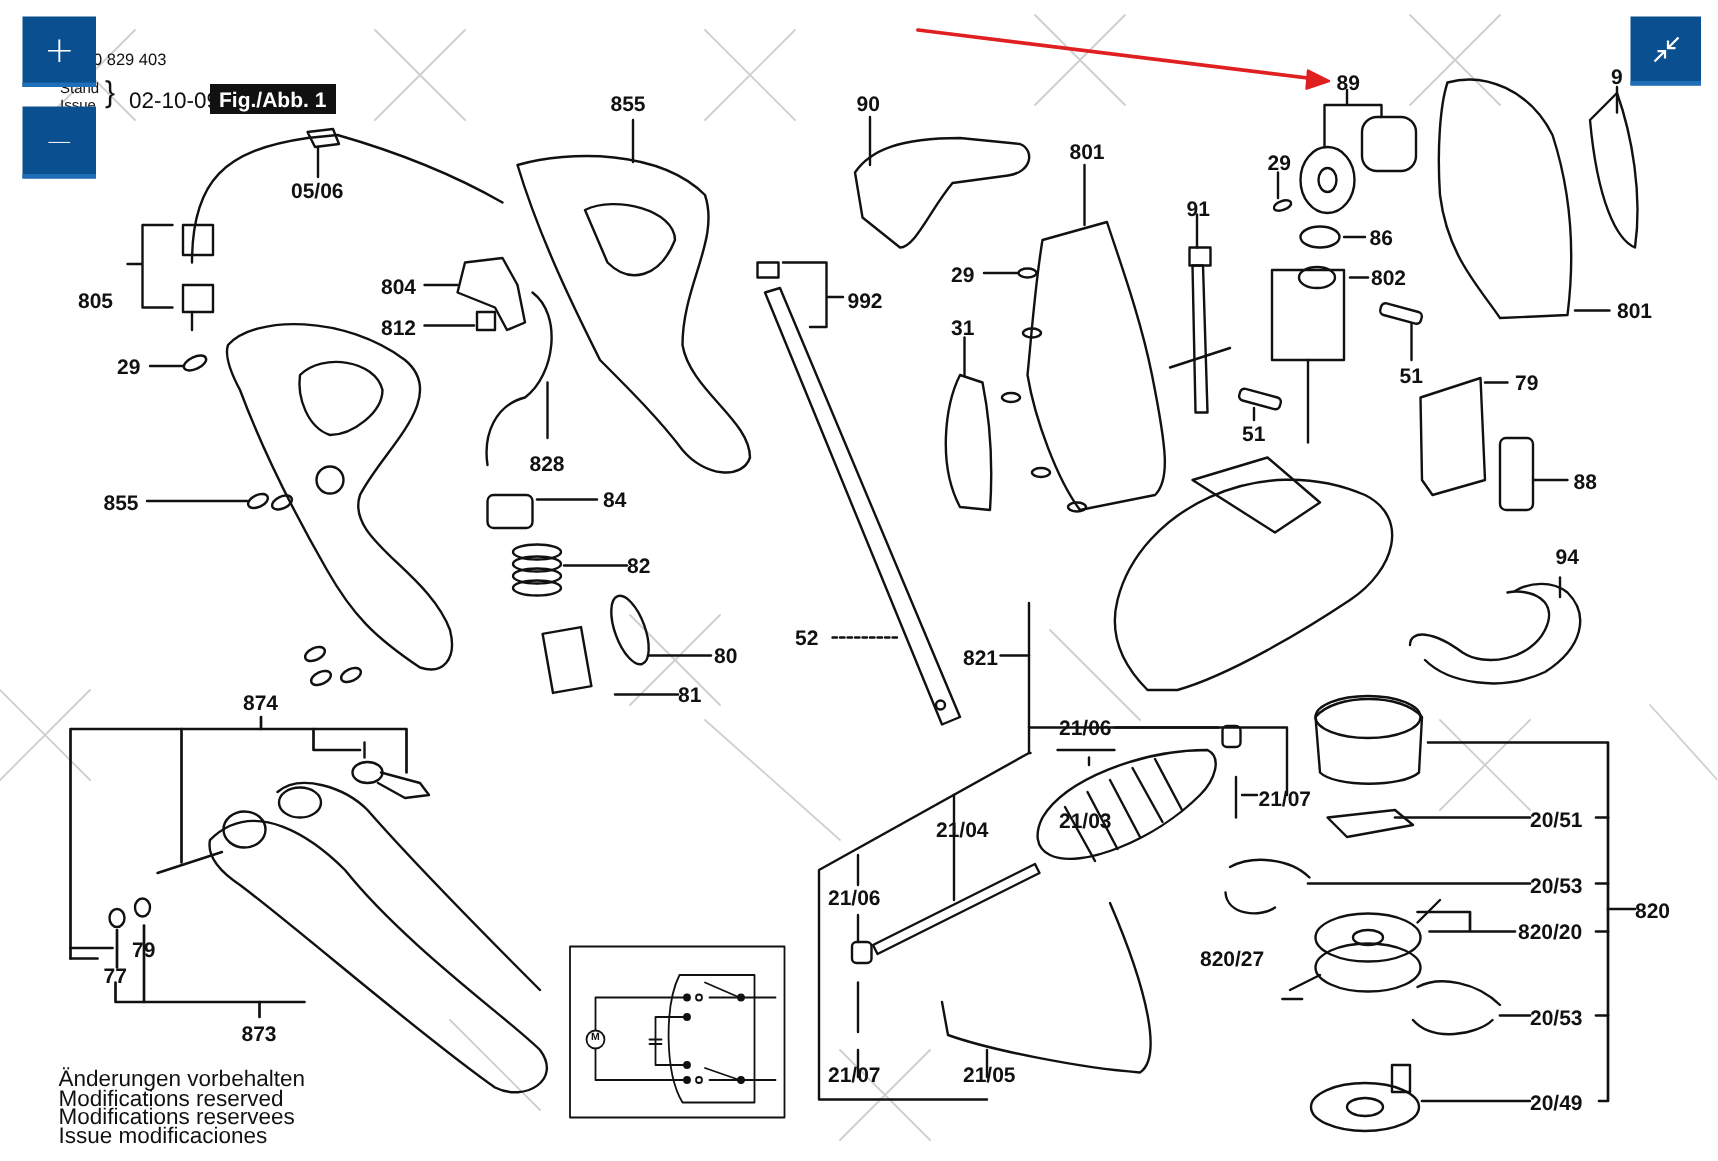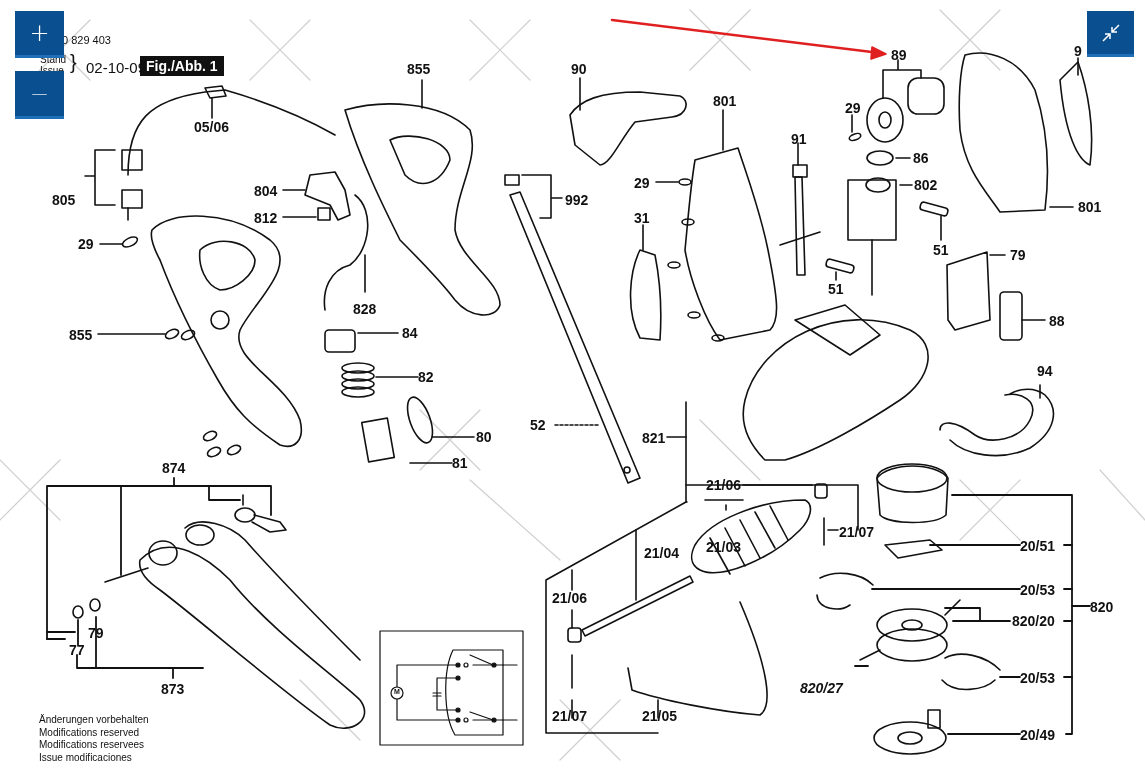--- a/index.html
+++ b/index.html
@@ -1,21 +1,21 @@
 <!DOCTYPE html>
 <html><head>
 <meta charset="utf-8">
 <style>
   html,body{margin:0;padding:0;background:#fff;}
   body{width:1145px;height:774px;position:relative;overflow:hidden;font-family:"Liberation Sans",sans-serif;color:#111;}
   #canvas{position:absolute;left:0;top:0;width:1145px;height:774px;}
   .lbl{position:absolute;font-family:"Liberation Sans",sans-serif;font-weight:bold;font-size:14px;color:#111;white-space:nowrap;line-height:1;}
   .small{position:absolute;font-family:"Liberation Sans",sans-serif;font-size:10.5px;color:#111;white-space:nowrap;line-height:1;}
   .fig{position:absolute;left:140px;top:56px;background:#111;color:#fff;font-weight:bold;font-size:14px;padding:2px 6px 2px 6px;line-height:16px;}
-  .notes{position:absolute;left:39px;top:714px;font-size:10px;line-height:12.6px;color:#111;}
+  .notes{position:absolute;left:39px;top:714px;font-size:15px;line-height:12.6px;color:#111;}
   .zbtn{position:absolute;background:#0a4f8f;color:#fff;display:flex;align-items:center;justify-content:center;cursor:pointer;border-bottom:3px solid #1f6fb8;box-sizing:border-box;}
   .zbtn span{font-family:"DejaVu Sans",sans-serif;font-weight:300;}
 </style>
 </head>
 <body>
 
 <svg id="canvas" viewBox="0 0 1145 774" xmlns="http://www.w3.org/2000/svg">
   <g fill="none" stroke="#111" stroke-width="1.6" stroke-linejoin="round" stroke-linecap="round">
 
     <g stroke="#cfcfcf" stroke-width="1.2">
@@ -382,29 +382,29 @@
 <div class="lbl" style="left:828px;top:282px;">51</div>
 <div class="lbl" style="left:1074px;top:44px;">9</div>
 <div class="lbl" style="left:1078px;top:200px;">801</div>
 <div class="lbl" style="left:1010px;top:248px;">79</div>
 <div class="lbl" style="left:1049px;top:314px;">88</div>
 <div class="lbl" style="left:1037px;top:364px;">94</div>
 <div class="lbl" style="left:642px;top:431px;">821</div>
 <div class="lbl" style="left:706px;top:478px;">21/06</div>
 <div class="lbl" style="left:706px;top:494px;margin-top:46px;">21/03</div>
 <div class="lbl" style="left:839px;top:525px;">21/07</div>
-<div class="lbl" style="left:624px;top:546px;margin-left:20px;">21/04</div>
+<div class="lbl" style="left:624px;top:546px;">21/04</div>
 <div class="lbl" style="left:552px;top:591px;">21/06</div>
 <div class="lbl" style="left:552px;top:709px;">21/07</div>
 <div class="lbl" style="left:642px;top:709px;">21/05</div>
 <div class="lbl" style="left:1020px;top:539px;">20/51</div>
 <div class="lbl" style="left:1020px;top:583px;">20/53</div>
 <div class="lbl" style="left:1012px;top:614px;">820/20</div>
 <div class="lbl" style="left:1090px;top:600px;">820</div>
-<div class="lbl" style="left:800px;top:681px;font-style:italic;">820/27</div>
+<div class="lbl" style="left:800px;top:632px;">820/27</div>
 <div class="lbl" style="left:1020px;top:671px;">20/53</div>
 <div class="lbl" style="left:1020px;top:728px;">20/49</div>
 <div class="lbl" style="left:162px;top:461px;">874</div>
 <div class="lbl" style="left:88px;top:626px;">79</div>
 <div class="lbl" style="left:69px;top:643px;">77</div>
 <div class="lbl" style="left:161px;top:682px;">873</div>
 
 <div class="notes">
   <div>Änderungen vorbehalten</div>
   <div>Modifications reserved</div>

